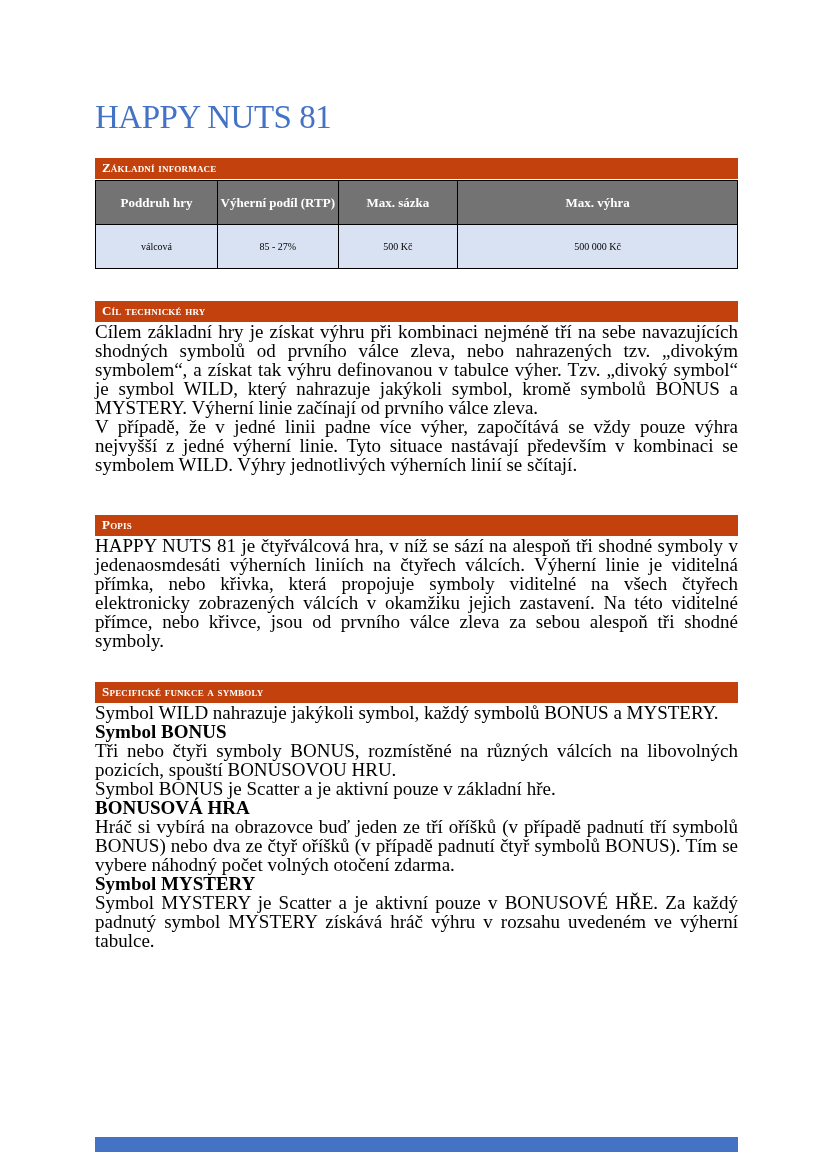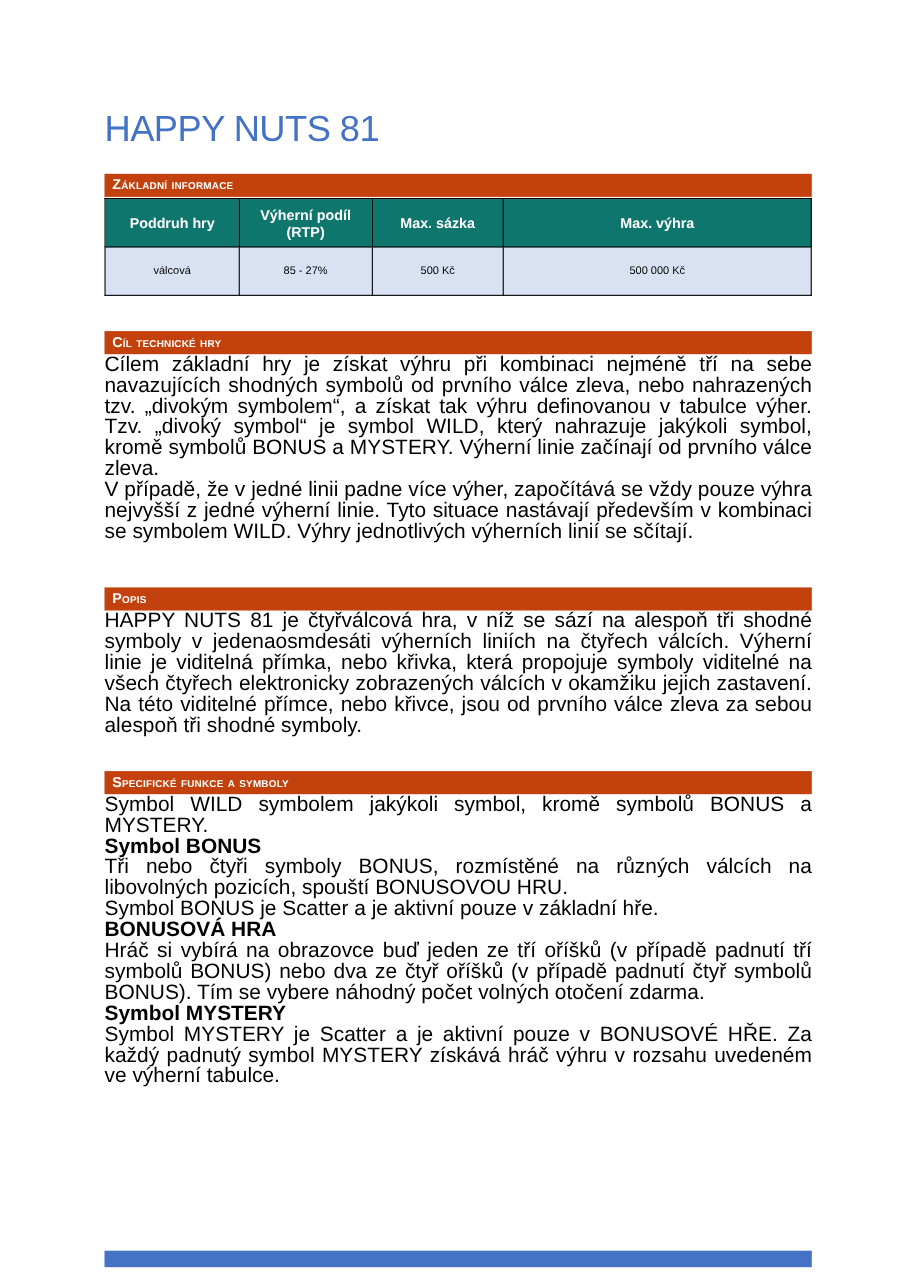--- a/index.html
+++ b/index.html
@@ -2,21 +2,21 @@
 <html lang="cs"><head>
 <meta charset="utf-8">
 <style>
   html, body { margin: 0; padding: 0; background: #ffffff; }
   .page {
     position: relative;
     width: 827px;
     height: 1169px;
     background: #ffffff;
     overflow: hidden;
-    font-family: Liberation Sans, sans-serif;
+    font-family: Liberation Serif, serif;
     color: #000000;
   }
   .content {
     position: absolute;
     left: 95px;
     top: 0;
     width: 643px;
   }
   h1.title {
     margin: 97px 0 0 0;
@@ -43,21 +43,21 @@
     border-collapse: collapse;
     table-layout: fixed;
     margin-top: 1px;
   }
   table.info th, table.info td {
     border: 1px solid #000000;
     text-align: center;
     vertical-align: middle;
   }
   table.info th {
-    background: #0f766e;
+    background: #737373;
     color: #ffffff;
     font-weight: 700;
     font-size: 13px;
     height: 41px;
   }
   table.info td {
     background: #D9E2F3;
     font-size: 10px;
     height: 41px;
   }
@@ -134,21 +134,21 @@
     <div class="bar mt-41">
       <span>Popis</span>
     </div>
 
     <p class="body mt-41">HAPPY NUTS 81 je čtyřválcová hra, v níž se sází na alespoň tři shodné symboly v jedenaosmdesáti výherních liniích na čtyřech válcích. Výherní linie je viditelná přímka, nebo křivka, která propojuje symboly viditelné na všech čtyřech elektronicky zobrazených válcích v okamžiku jejich zastavení. Na této viditelné přímce, nebo křivce, jsou od prvního válce zleva za sebou alespoň tři shodné symboly.</p>
 
     <div class="bar mt-32">
       <span>Specifické funkce a symboly</span>
     </div>
 
-    <p class="body mt-12">Symbol WILD symbolem jakýkoli symbol, kromě symbolů BONUS a MYSTERY.</p>
+    <p class="body mt-12">Symbol WILD nahrazuje jakýkoli symbol, každý symbolů BONUS a MYSTERY.</p>
 
     <h3 class="sub mt-11">Symbol BONUS</h3>
     <p class="body mt-9">Tři nebo čtyři symboly BONUS, rozmístěné na různých válcích na libovolných pozicích, spouští BONUSOVOU HRU.</p>
     <p class="body mt-11">Symbol BONUS je Scatter a je aktivní pouze v základní hře.</p>
 
     <h3 class="sub mt-7">BONUSOVÁ HRA</h3>
     <p class="body mt-11">Hráč si vybírá na obrazovce buď jeden ze tří oříšků (v případě padnutí tří symbolů BONUS) nebo dva ze čtyř oříšků (v případě padnutí čtyř symbolů BONUS). Tím se vybere náhodný počet volných otočení zdarma.</p>
 
     <h3 class="sub mt-11">Symbol MYSTERY</h3>
     <p class="body mt-11">Symbol MYSTERY je Scatter a je aktivní pouze v BONUSOVÉ HŘE. Za každý padnutý symbol MYSTERY získává hráč výhru v rozsahu uvedeném ve výherní tabulce.</p>

